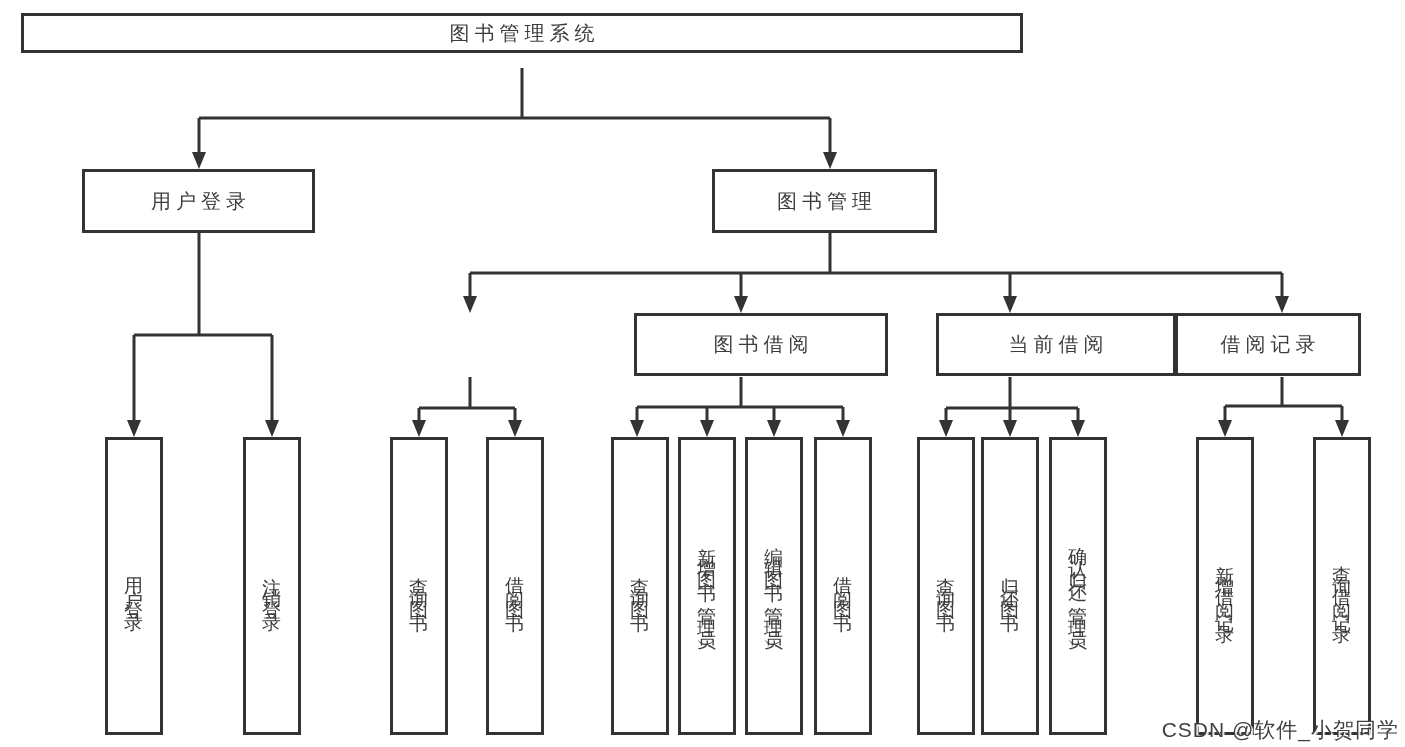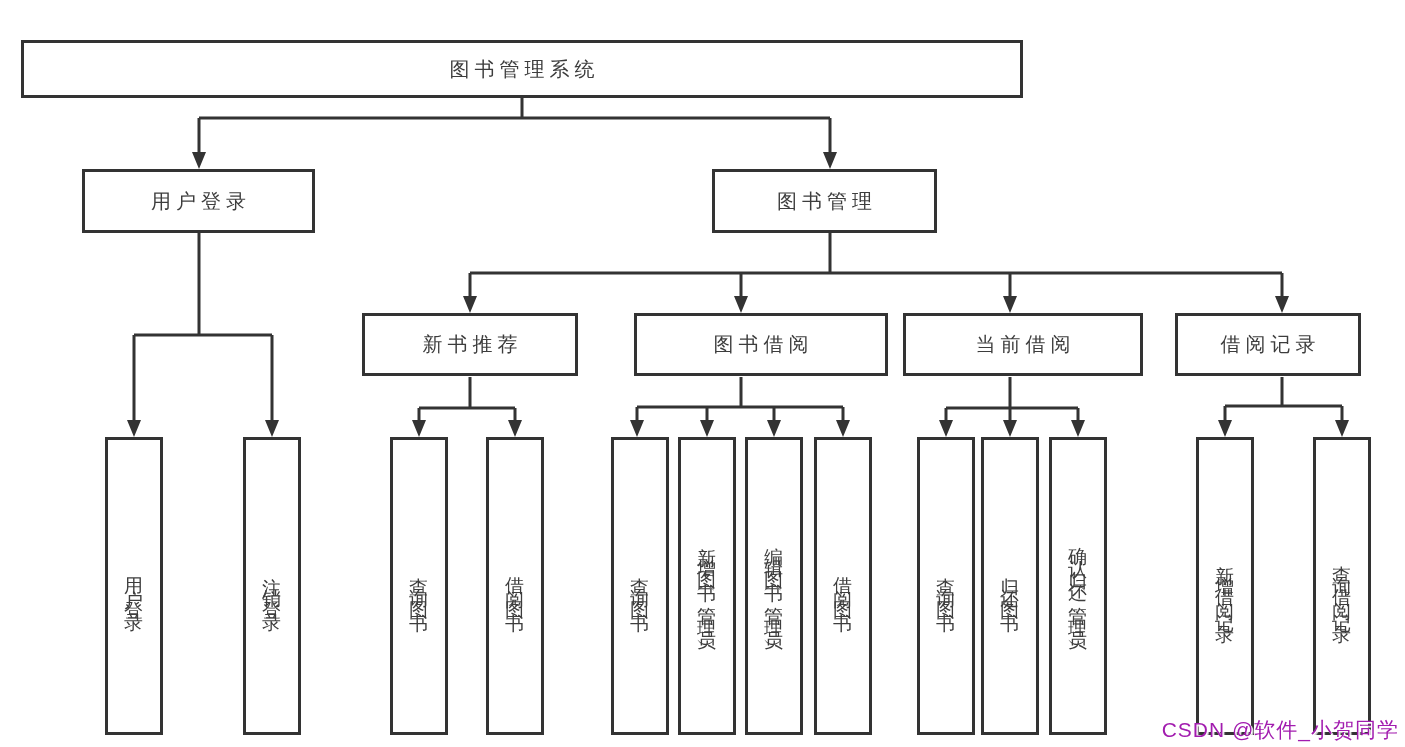--- a/index.html
+++ b/index.html
@@ -27,40 +27,40 @@
     justify-content: center;
     color: #3d3d3d;
     z-index: 2;
   }
   .hlabel {
     font-size: 20px;
     letter-spacing: 5px;
     text-indent: 5px;
     white-space: nowrap;
   }
-  .root  { top: 13px;  height: 58px; margin-top: 27px; }
+  .root  { top: 13px;  height: 40px; }
   .lvl2  { top: 169px; height: 64px; }
   .lvl3  { top: 313px; height: 63px; }
   .leaf  { top: 437px; height: 298px; width: 58px; }
   .vtext {
     writing-mode: vertical-rl;
     text-orientation: mixed;
     font-size: 19px;
     letter-spacing: 12px;
     line-height: 1;
     color: #3d3d3d;
     white-space: nowrap;
   }
   .watermark {
     position: absolute;
     right: 6px;
     bottom: 3px;
     font-size: 21px;
     letter-spacing: 1px;
-    color: #a21caf;
+    color: #404040;
     text-shadow: 1px 1px 0 #ffffff, 2px 2px 1px rgba(255,255,255,0.85);
     z-index: 5;
     white-space: nowrap;
   }
 </style>
 </head>
 <body>
 
 <div class="stage">
 
@@ -85,27 +85,24 @@
     <span>图书管理系统</span>
   </div>
 
   <div class="box lvl2 hlabel" style="left:82px;width:233px">
     <span>用户登录</span>
   </div>
   <div class="box lvl2 hlabel" style="left:712px;width:225px">
     <span>图书管理</span>
   </div>
 
-  <div class="box lvl3 hlabel" style="left:362px;width:216px">
-    <span>新书推荐</span>
-  </div>
   <div class="box lvl3 hlabel" style="left:634px;width:254px">
     <span>图书借阅</span>
   </div>
-  <div class="box lvl3 hlabel" style="left:903px;width:240px">
+  <div class="box lvl3 hlabel" style="left:936px;width:240px">
     <span>当前借阅</span>
   </div>
   <div class="box lvl3 hlabel" style="left:1175px;width:186px">
     <span>借阅记录</span>
   </div>
 
   <div class="box leaf" style="left:105px">
     <span class="vtext">用户登录</span>
   </div>
   <div class="box leaf" style="left:243px">

